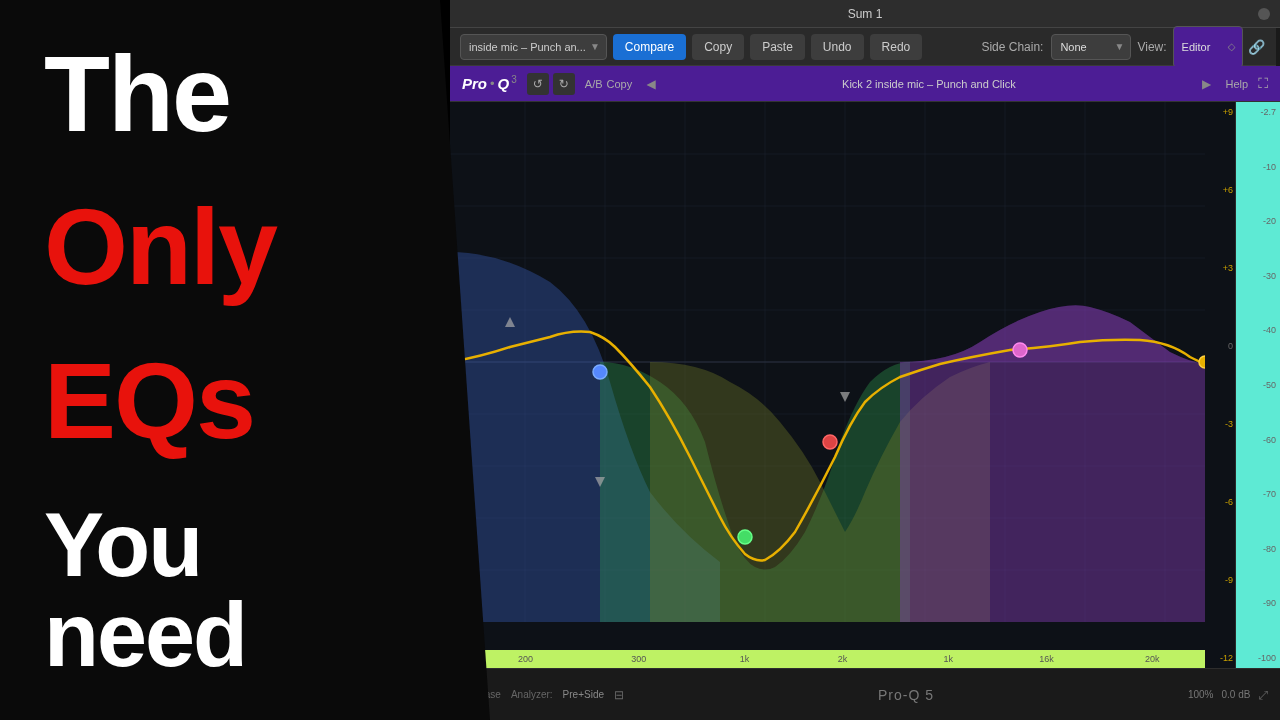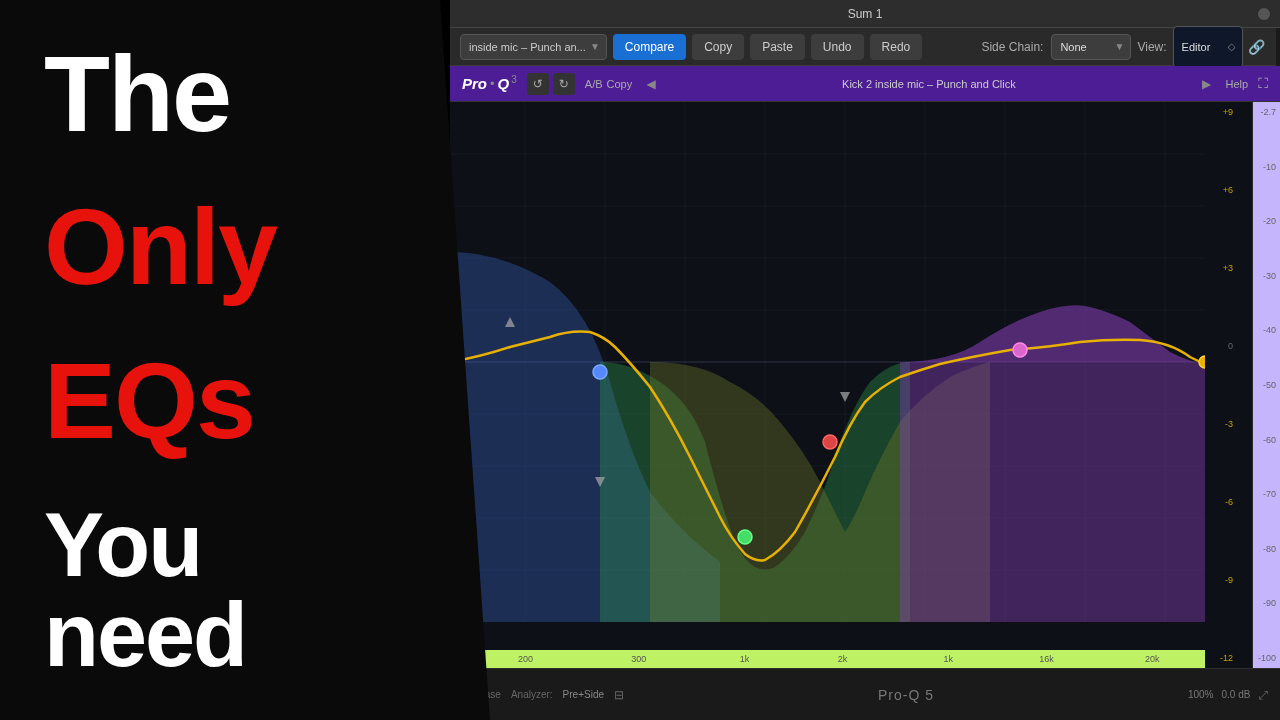--- a/index.html
+++ b/index.html
@@ -189,21 +189,21 @@
 
     .view-area {
       display: flex;
       align-items: center;
       gap: 6px;
       color: #aaa;
       font-size: 12px;
     }
 
     .view-dropdown {
-      background: #0f172a;
+      background: #4c1d95;
       border: 1px solid #555;
       border-radius: 4px;
       color: #ddd;
       font-size: 11px;
       padding: 3px 20px 3px 8px;
       height: 42px;
       display: flex;
       align-items: center;
       position: relative;
       min-width: 70px;
@@ -290,22 +290,22 @@
       bottom: 52px;
       background: #0d1117;
       overflow: hidden;
     }
 
     
     .db-scale-right {
       position: absolute;
       right: 0;
       top: 0; bottom: 0;
-      width: 28px;
-      background: #c4b5fd;
+      width: 45px;
+      background: #5eead4;
       border-left: 1px solid #2a2a2a;
       display: flex;
       flex-direction: column;
       justify-content: space-between;
       padding: 5px 4px;
     }
 
     .db-scale-left {
       position: absolute;
       right: 45px;

